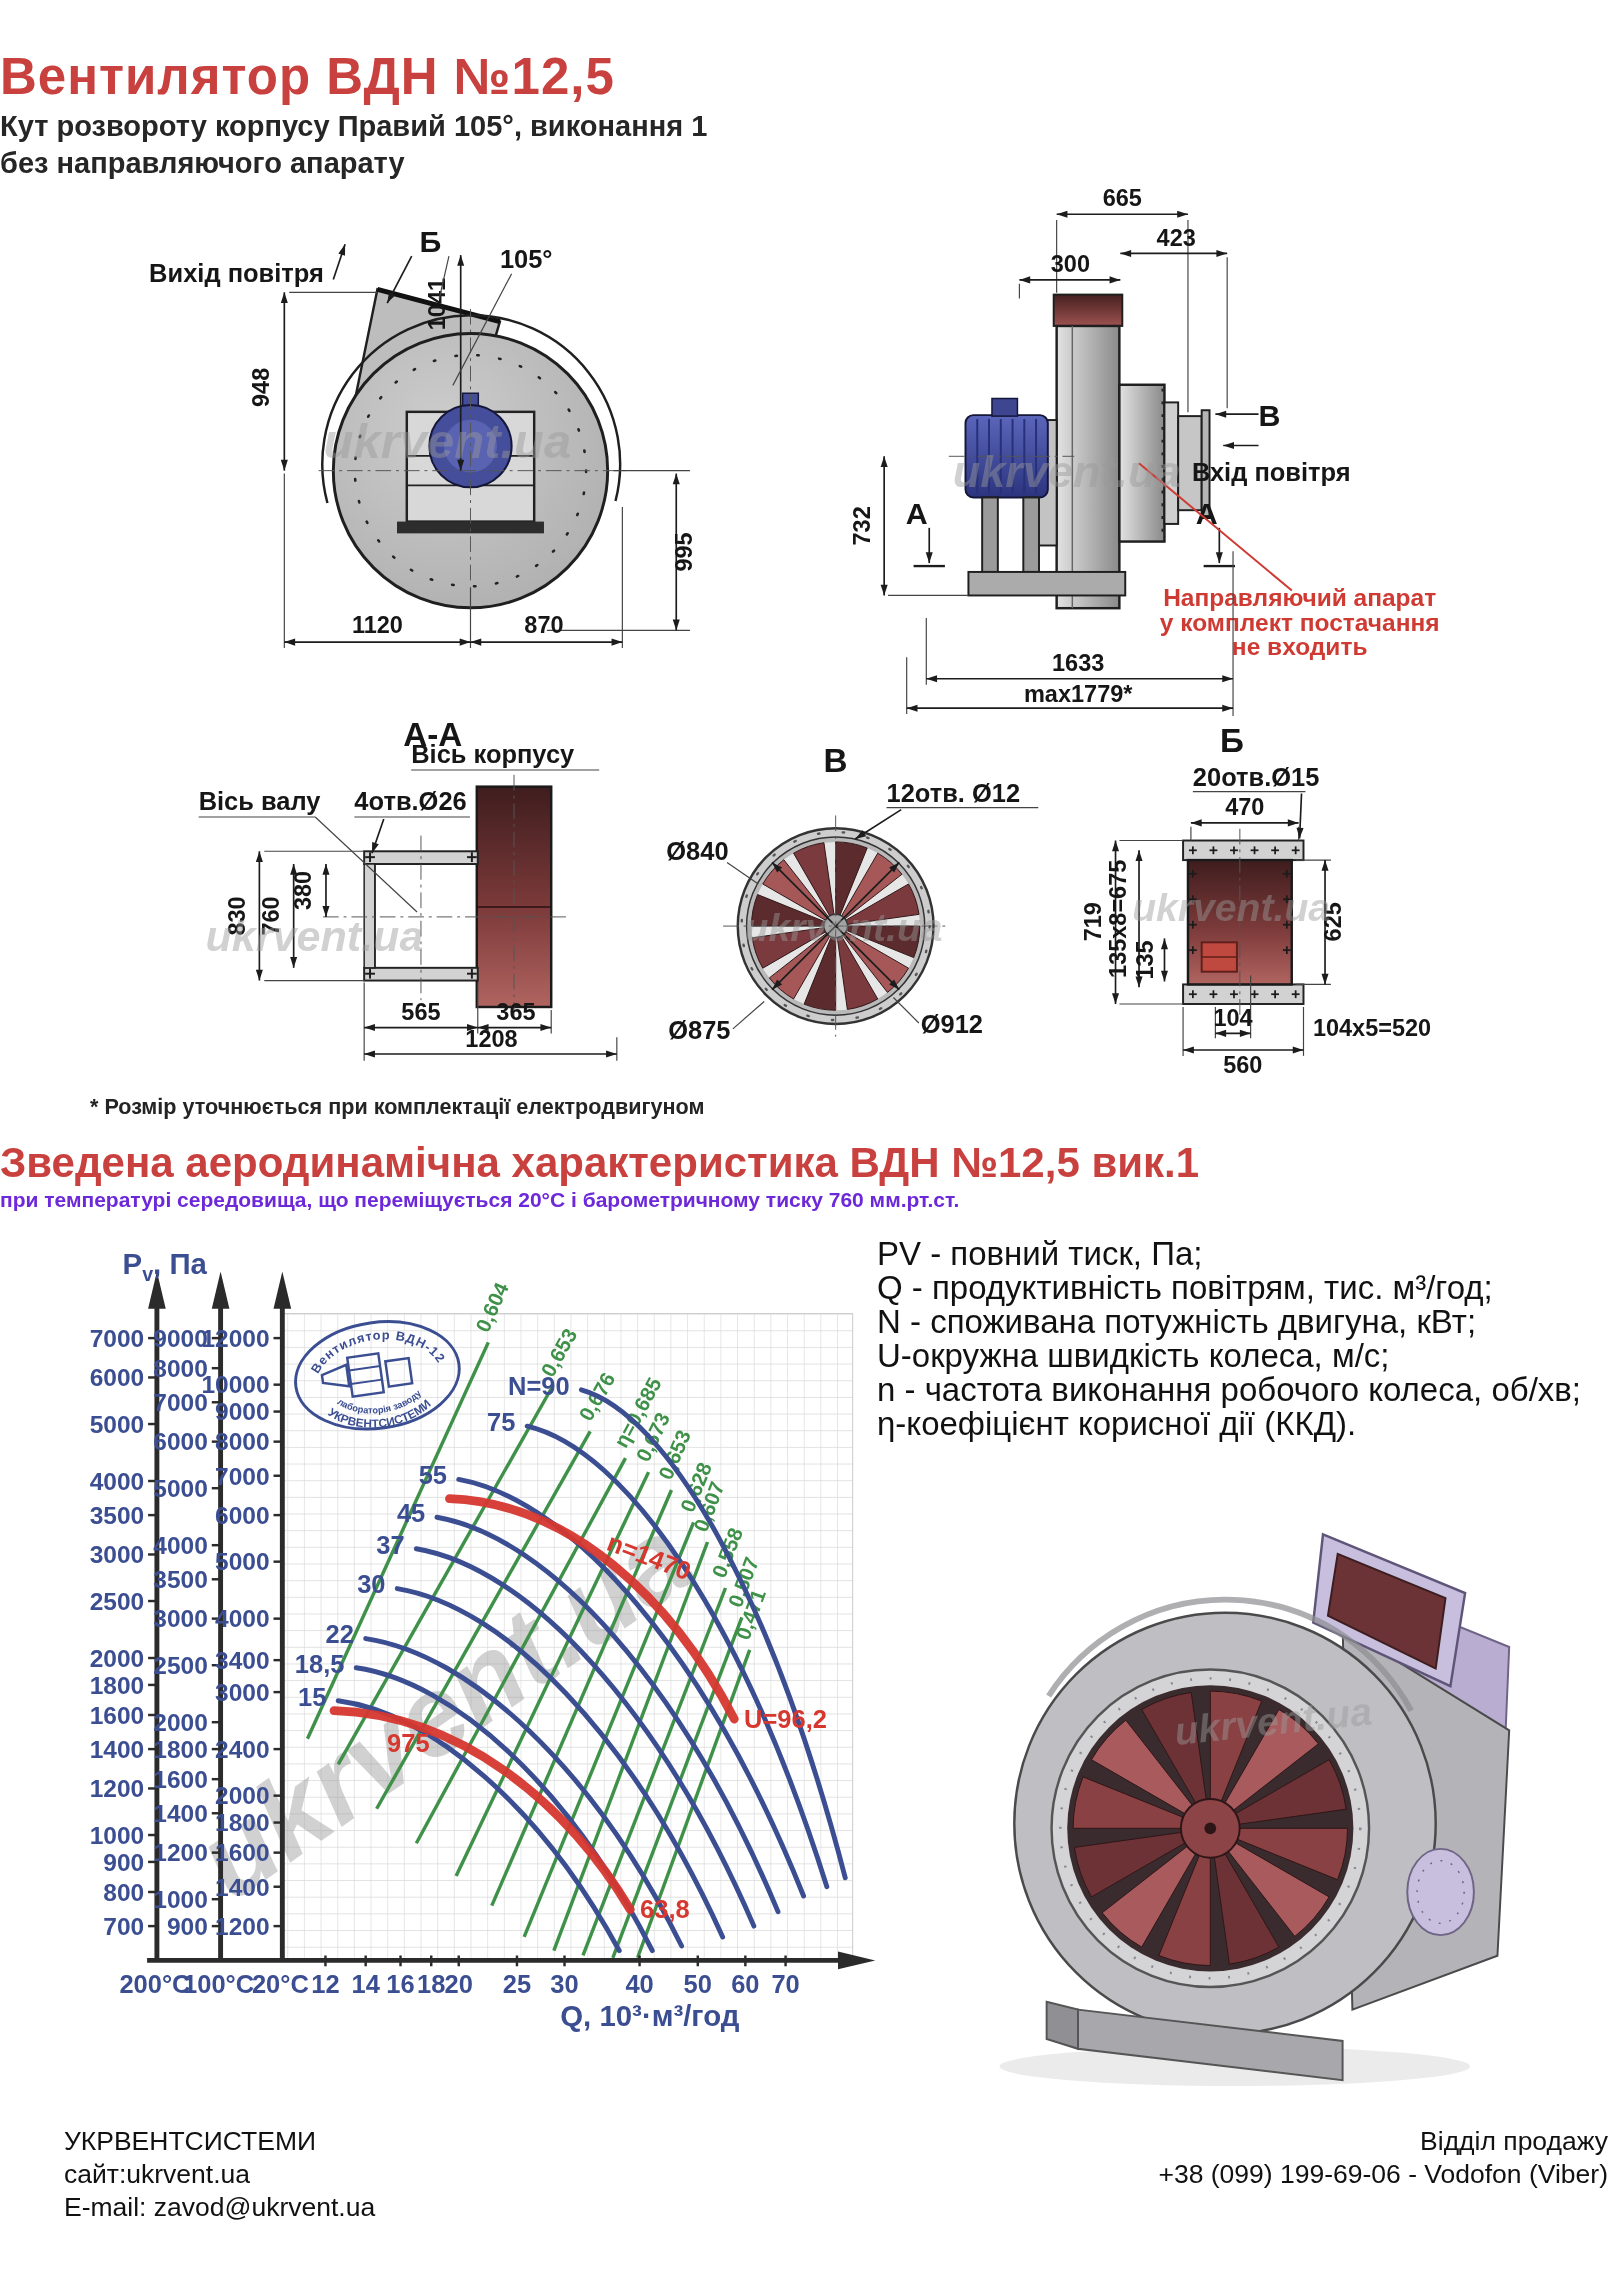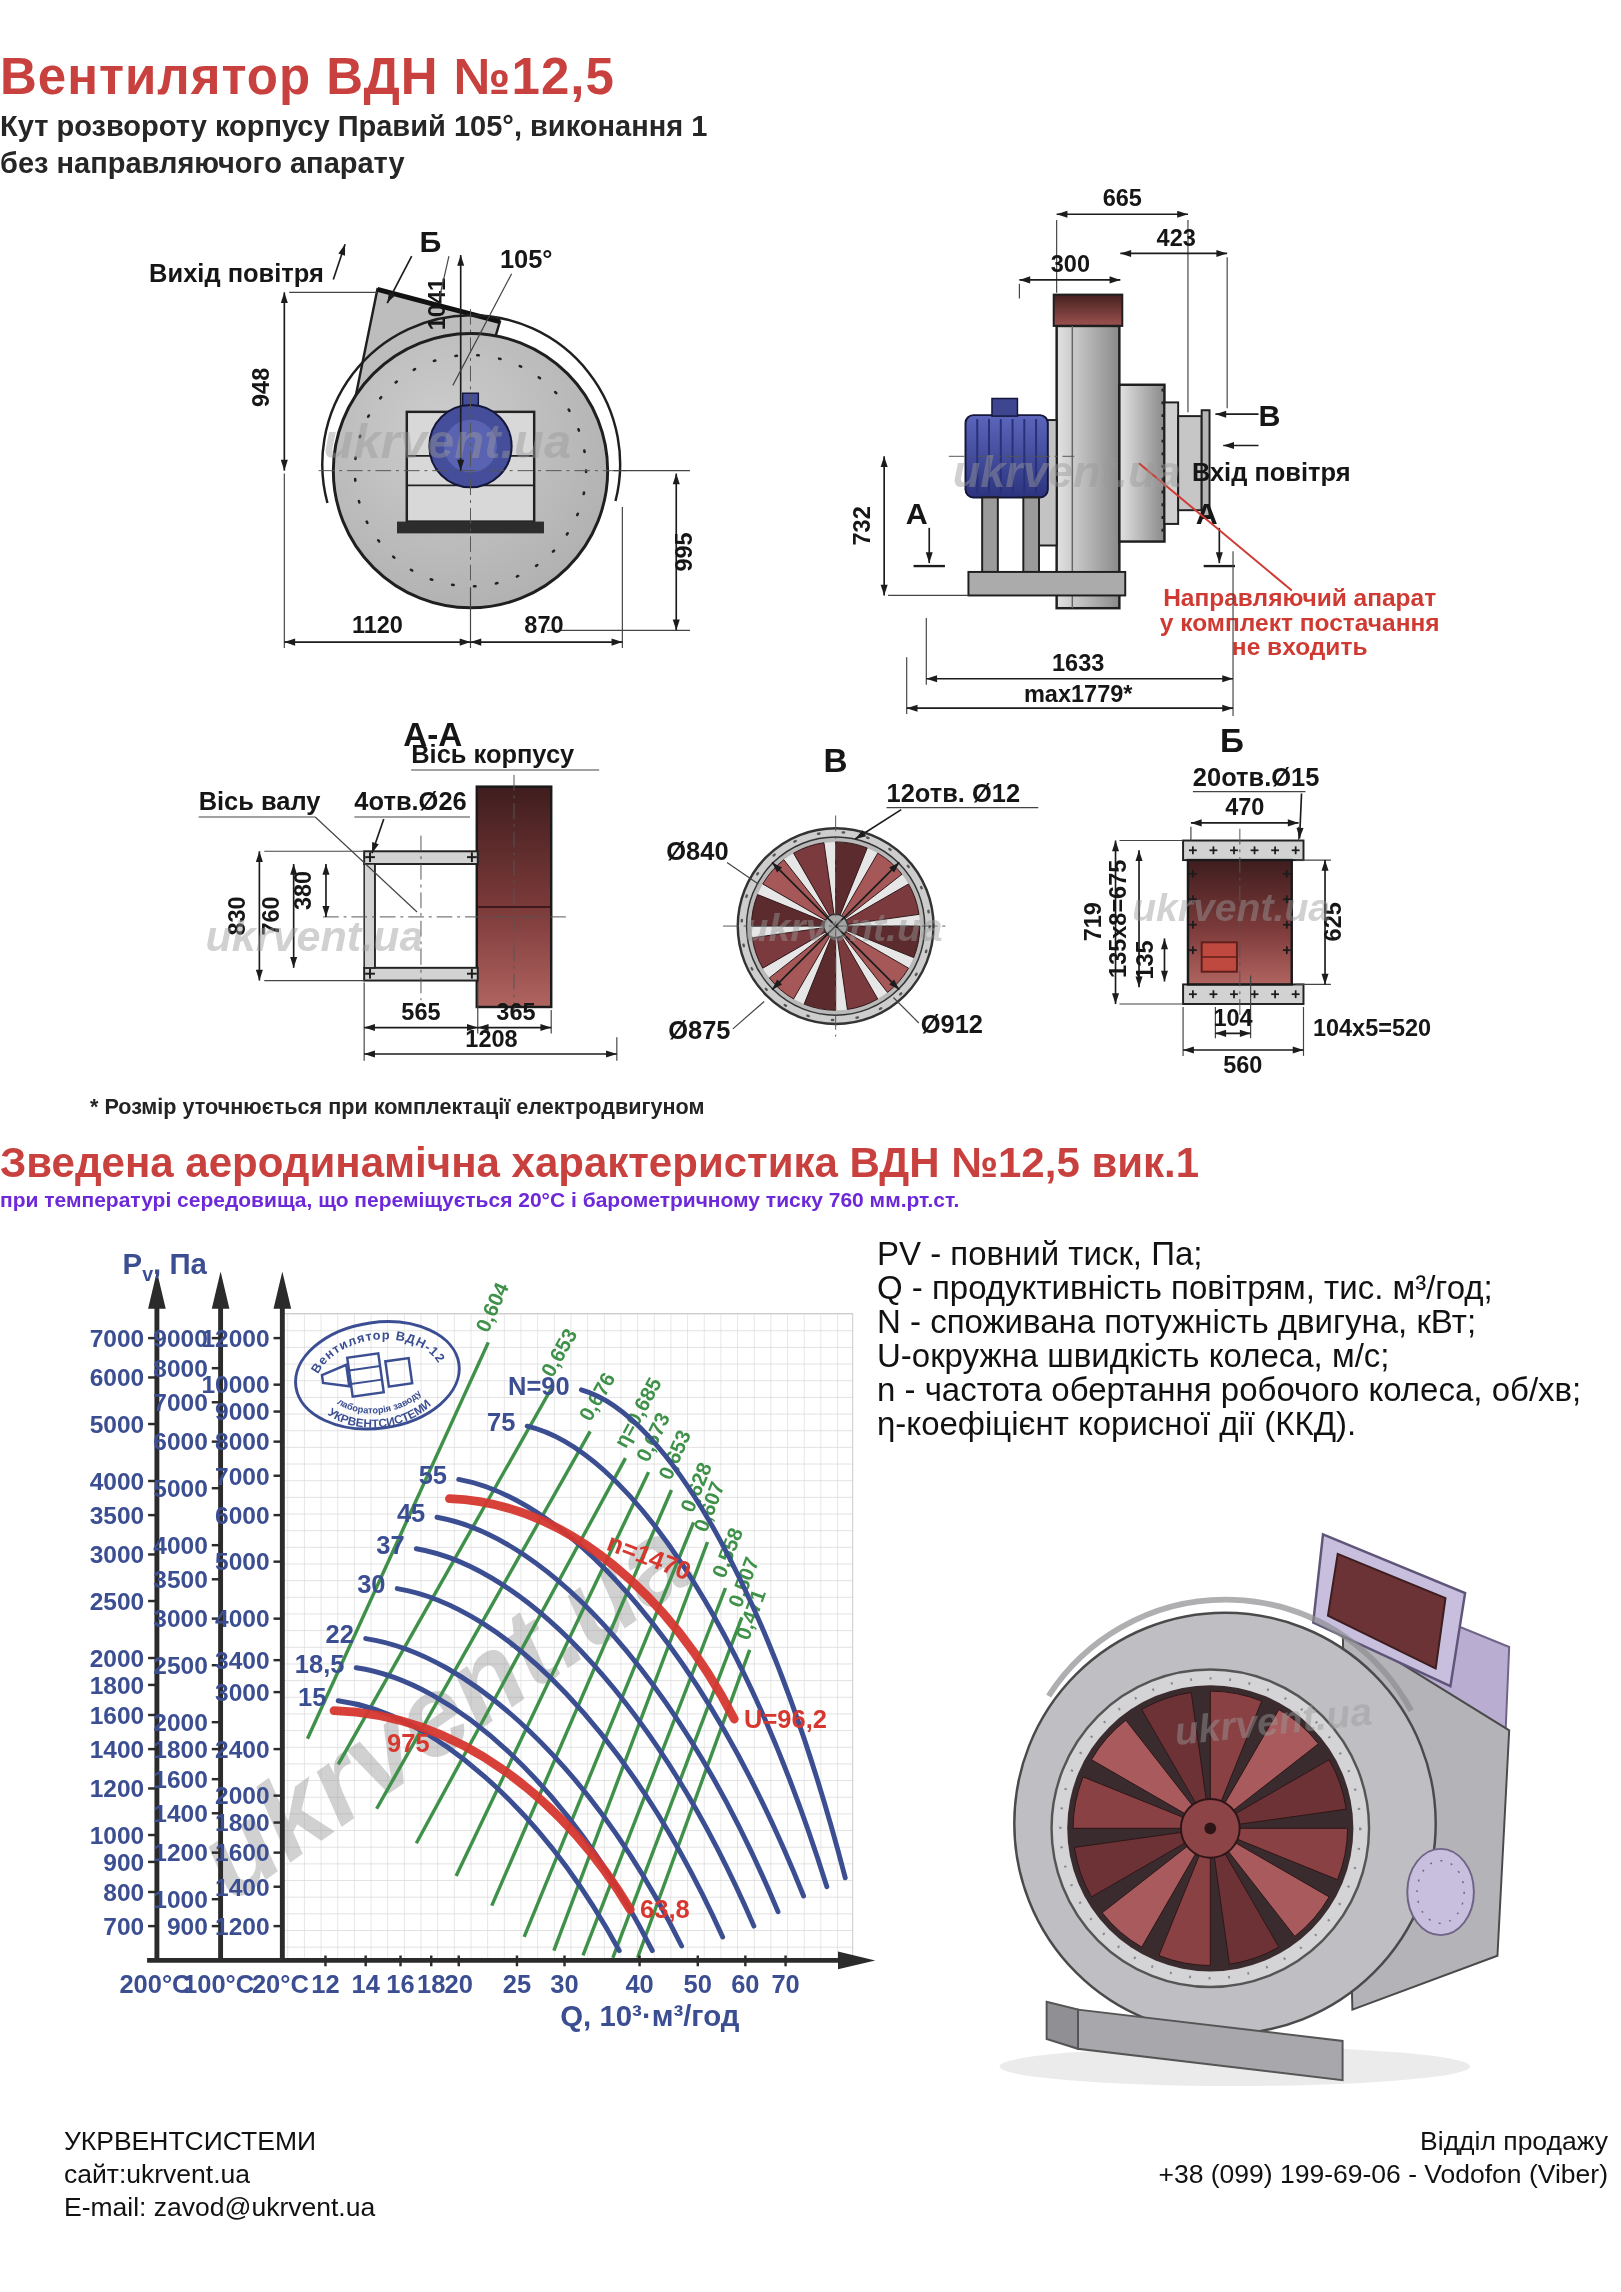--- a/index.html
+++ b/index.html
@@ -621,21 +621,21 @@
       <text class="stamptxt" font-size="9.5"><textPath href="#stArcB1" xlink:href="#stArcB1" startOffset="8">лабораторія заводу</textPath></text>
       <text class="stamptxt" font-size="12"><textPath href="#stArcB2" xlink:href="#stArcB2" startOffset="10">УКРВЕНТСИСТЕМИ</textPath></text>
     </g>
   </svg>
 
   <div class="abs legend" style="left:877px;top:1237px;width:686px;">
     <div>PV - повний тиск, Па;</div>
     <div>Q - продуктивність повітрям, тис. м³/год;</div>
     <div>N - споживана потужність двигуна, кВт;</div>
     <div>U-окружна швидкість колеса, м/с;</div>
-    <div>n - частота обертання робочого колеса, об/хв;</div>
+    <div>n - частота виконання робочого колеса, об/хв;</div>
     <div>η-коефіцієнт корисної дії (ККД).</div>
   </div>
 
   <svg style="left:931px;top:1500px" width="686" height="588" viewBox="0 0 700 600">
     <ellipse cx="310" cy="578" rx="240" ry="20" fill="rgba(0,0,0,0.08)"></ellipse>
     <polygon points="455,95 590,150 578,430 448,370" fill="#b9aed2" stroke="#6f6486" stroke-width="2"></polygon>
     <polygon points="420,130 590,235 578,465 430,520" fill="#b4b4b8" stroke="#4a4a4a" stroke-width="2"></polygon>
     <polygon points="400,35 545,95 530,190 390,125" fill="#c7bfdd" stroke="#5f5578" stroke-width="2.5"></polygon>
     <polygon points="415,55 525,100 515,172 405,118" fill="#6b3336" stroke="#3c1d20" stroke-width="2"></polygon>
     <circle cx="300" cy="330" r="215" fill="#bfbfc3" stroke="#4a4a4a" stroke-width="2.5"></circle>

